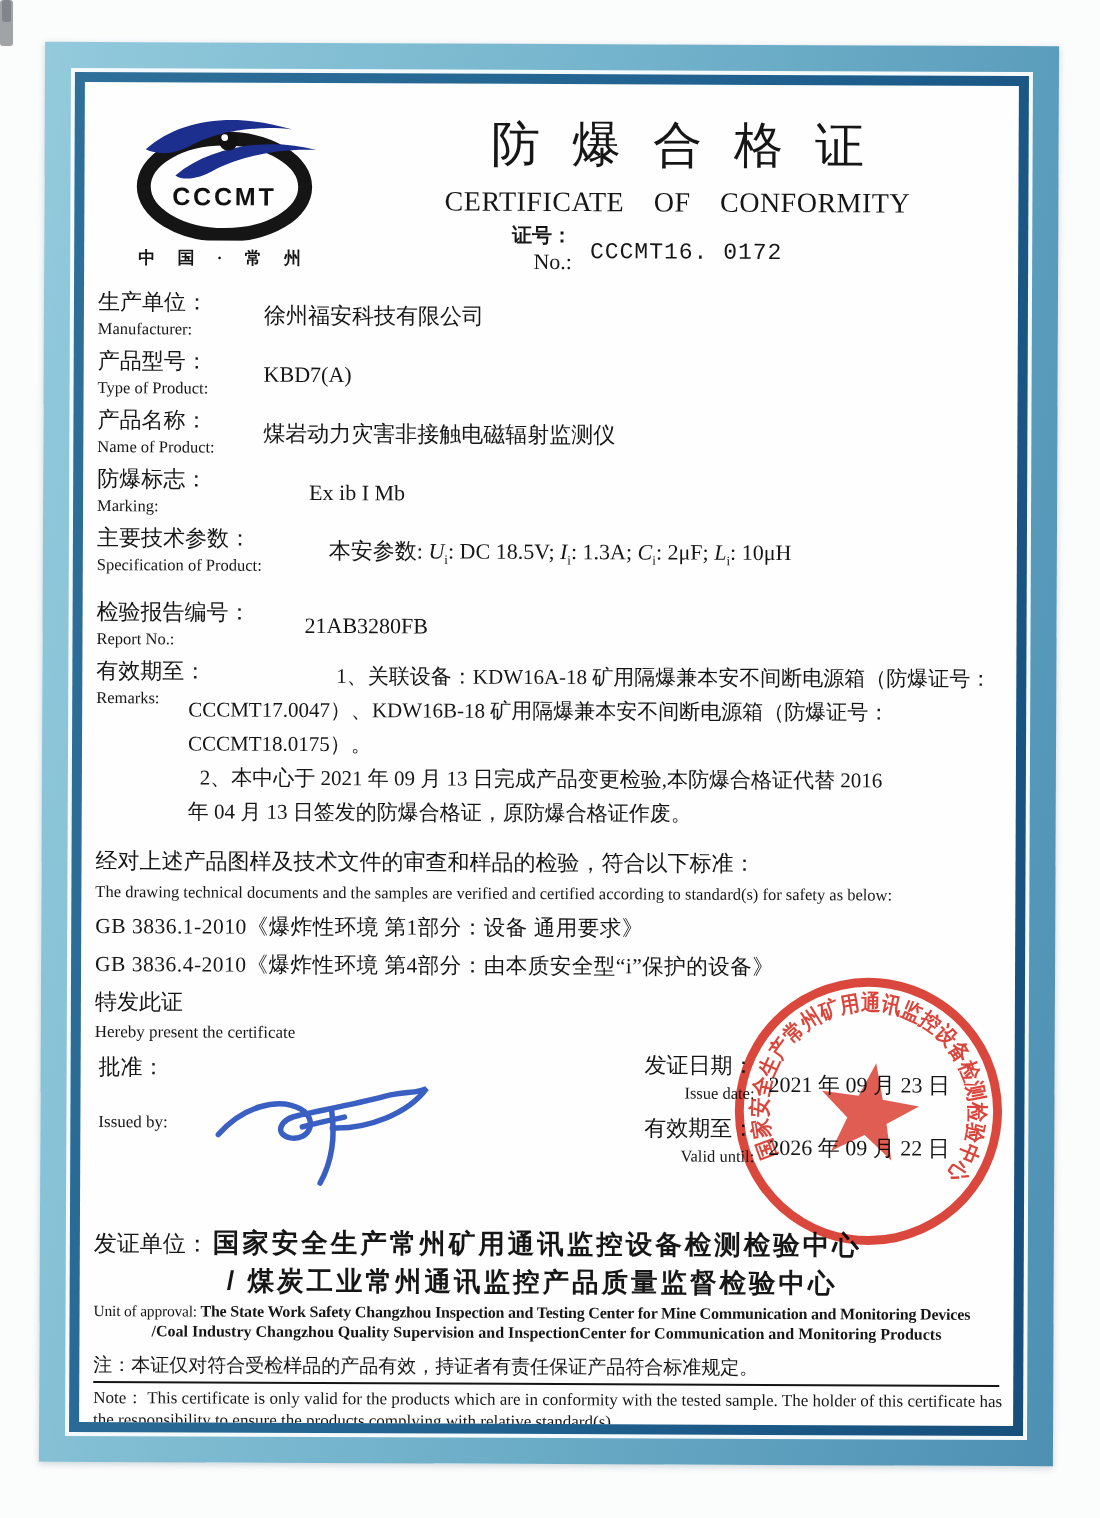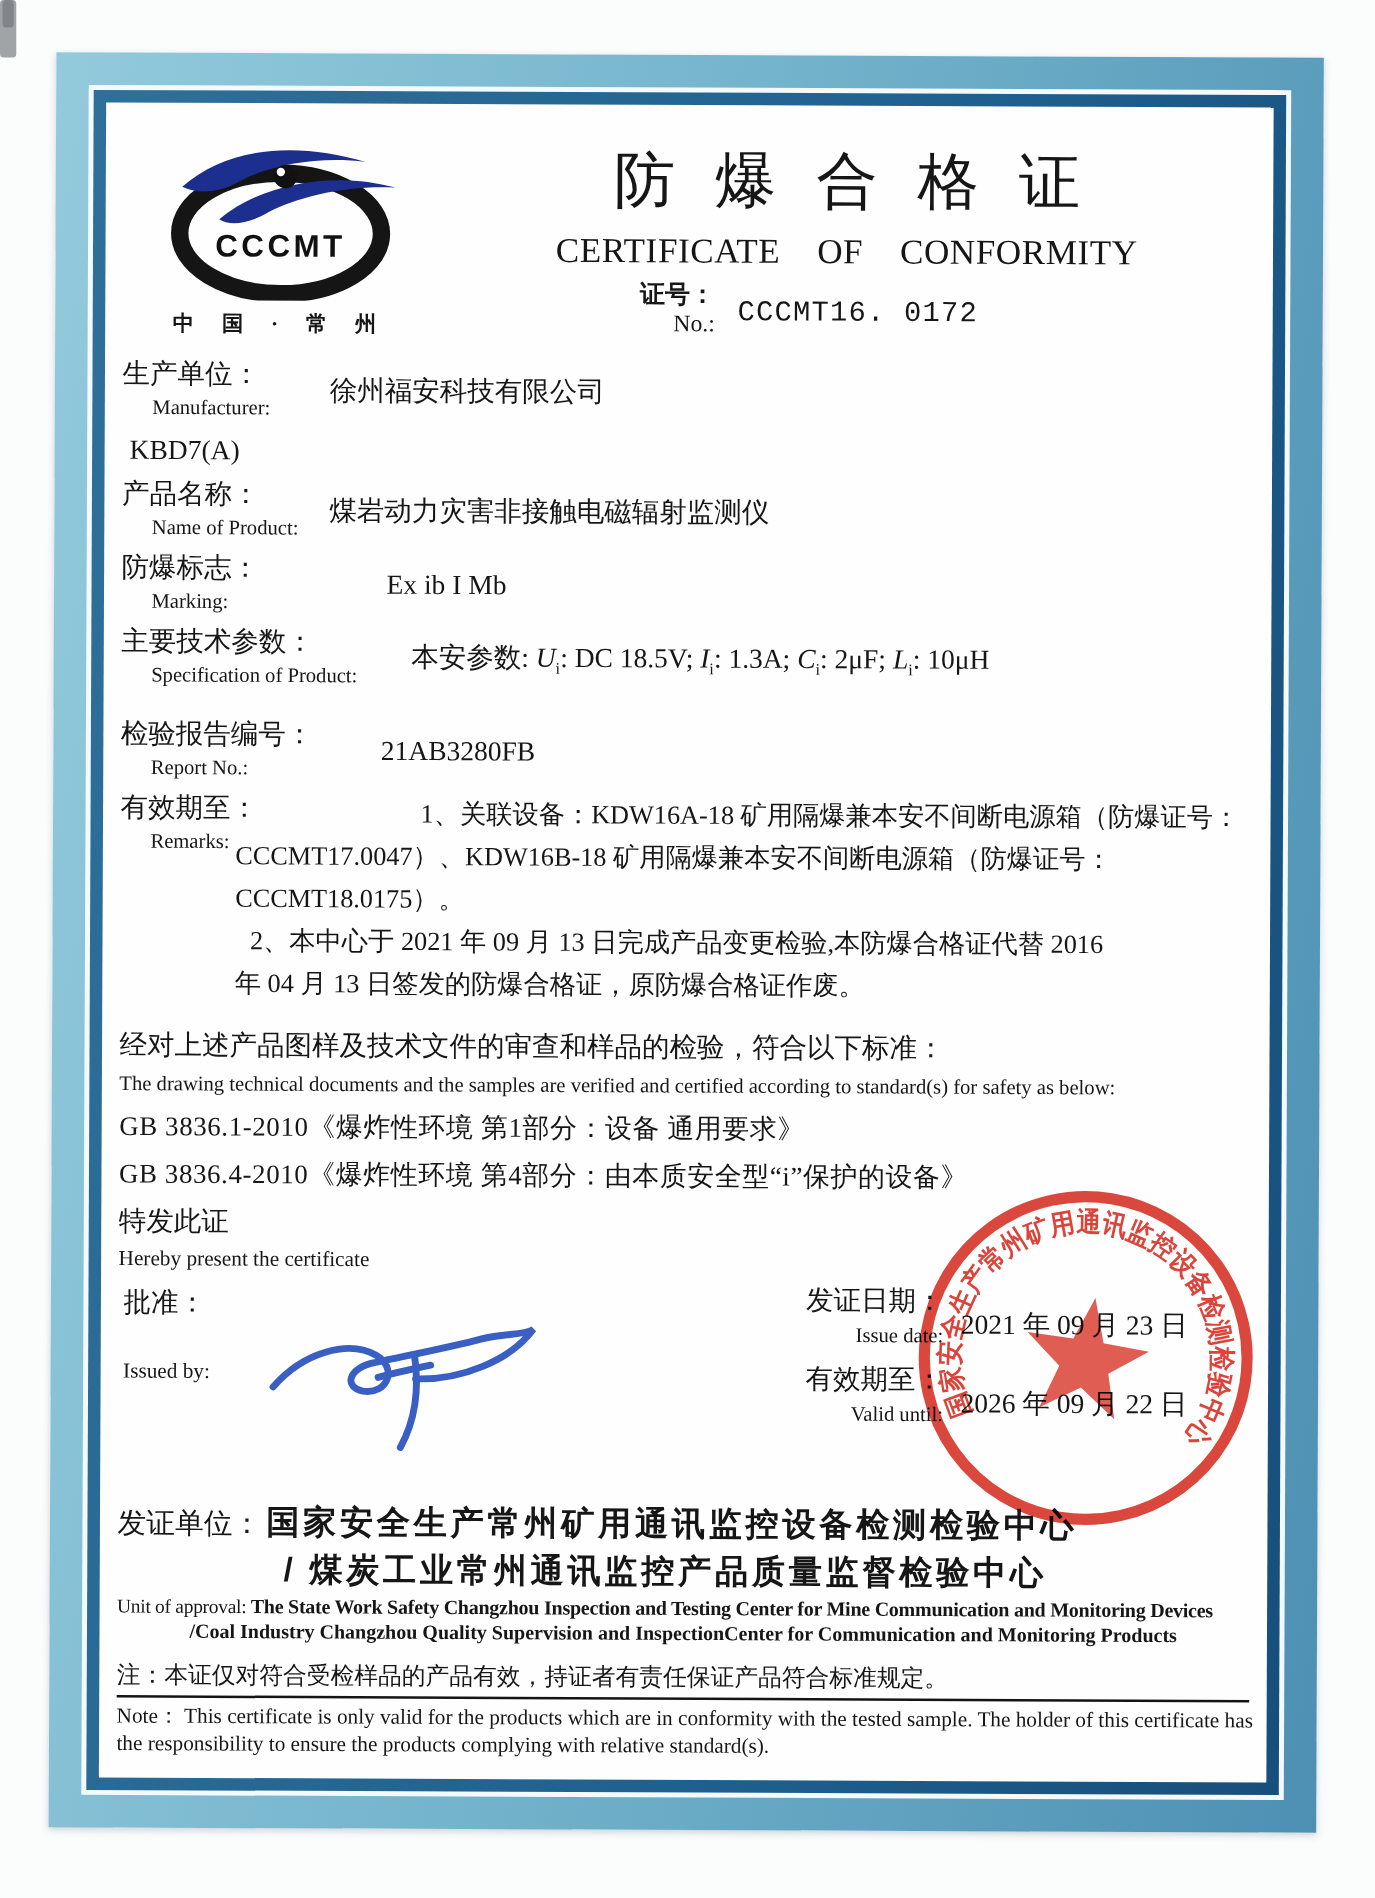--- a/index.html
+++ b/index.html
@@ -26,29 +26,29 @@
   
   .hdr{display:flex;}
   .logo-col{width:252px;flex:none;text-align:center;padding-top:10px;}
   .logo-sub{font-size:17px;letter-spacing:9px;font-weight:bold;margin-top:2px;}
   .title-col{flex:1;text-align:center;padding-top:8px;}
   .title-cn{font-size:49px;letter-spacing:32px;text-indent:32px;white-space:nowrap;}
   .title-en{font-size:28px;word-spacing:22px;letter-spacing:.5px;margin-top:8px;}
   .certno-row{display:flex;justify-content:center;margin-top:4px;margin-left:-60px;}
   .certno-labels{text-align:right;}
   .certno-labels .cn{font-size:20px;font-weight:bold;}
-  .certno-labels .en{font-size:19px;}
+  .certno-labels .en{font-size:22px;}
   .certno-val{font-size:23px;letter-spacing:1px;margin-left:18px;align-self:center;padding-top:6px;font-family:"Liberation Mono","DejaVu Sans Mono",monospace;}
 
   
   .fields{margin-top:14px;}
   .frow{display:flex;margin-bottom:7px;}
   .lstack{width:160px;flex:none;}
   .lstack .cn{font-size:22px;white-space:nowrap;}
-  .lstack .en{font-size:16.5px;margin-top:2px;white-space:nowrap;margin-left:24px;}
+  .lstack .en{font-size:16.5px;margin-top:2px;white-space:nowrap;}
   .fval{font-size:22px;align-self:center;padding-top:4px;white-space:nowrap;}
   .ind-a{margin-left:6px;}
   .ind-b{margin-left:52px;}
   .ind-c{margin-left:72px;}
   .ind-d{margin-left:48px;}
   .it{font-style:italic;}
   sub{font-size:13px;}
 
   .report-remarks{margin-top:22px;}
   .remarks-row{display:flex;margin-top:4px;}
@@ -134,20 +134,24 @@
 
           <div class="fields">
             <div class="frow">
               <div class="lstack">
                 <div class="cn">生产单位：</div>
                 <div class="en">Manufacturer:</div>
               </div>
               <div class="fval ind-a">徐州福安科技有限公司</div>
             </div>
             <div class="frow">
+              <div class="lstack">
+                <div class="cn">产品型号：</div>
+                <div class="en">Type of Product:</div>
+              </div>
               <div class="fval ind-a">KBD7(A)</div>
             </div>
             <div class="frow">
               <div class="lstack">
                 <div class="cn">产品名称：</div>
                 <div class="en">Name of Product:</div>
               </div>
               <div class="fval ind-a">煤岩动力灾害非接触电磁辐射监测仪</div>
             </div>
             <div class="frow">

